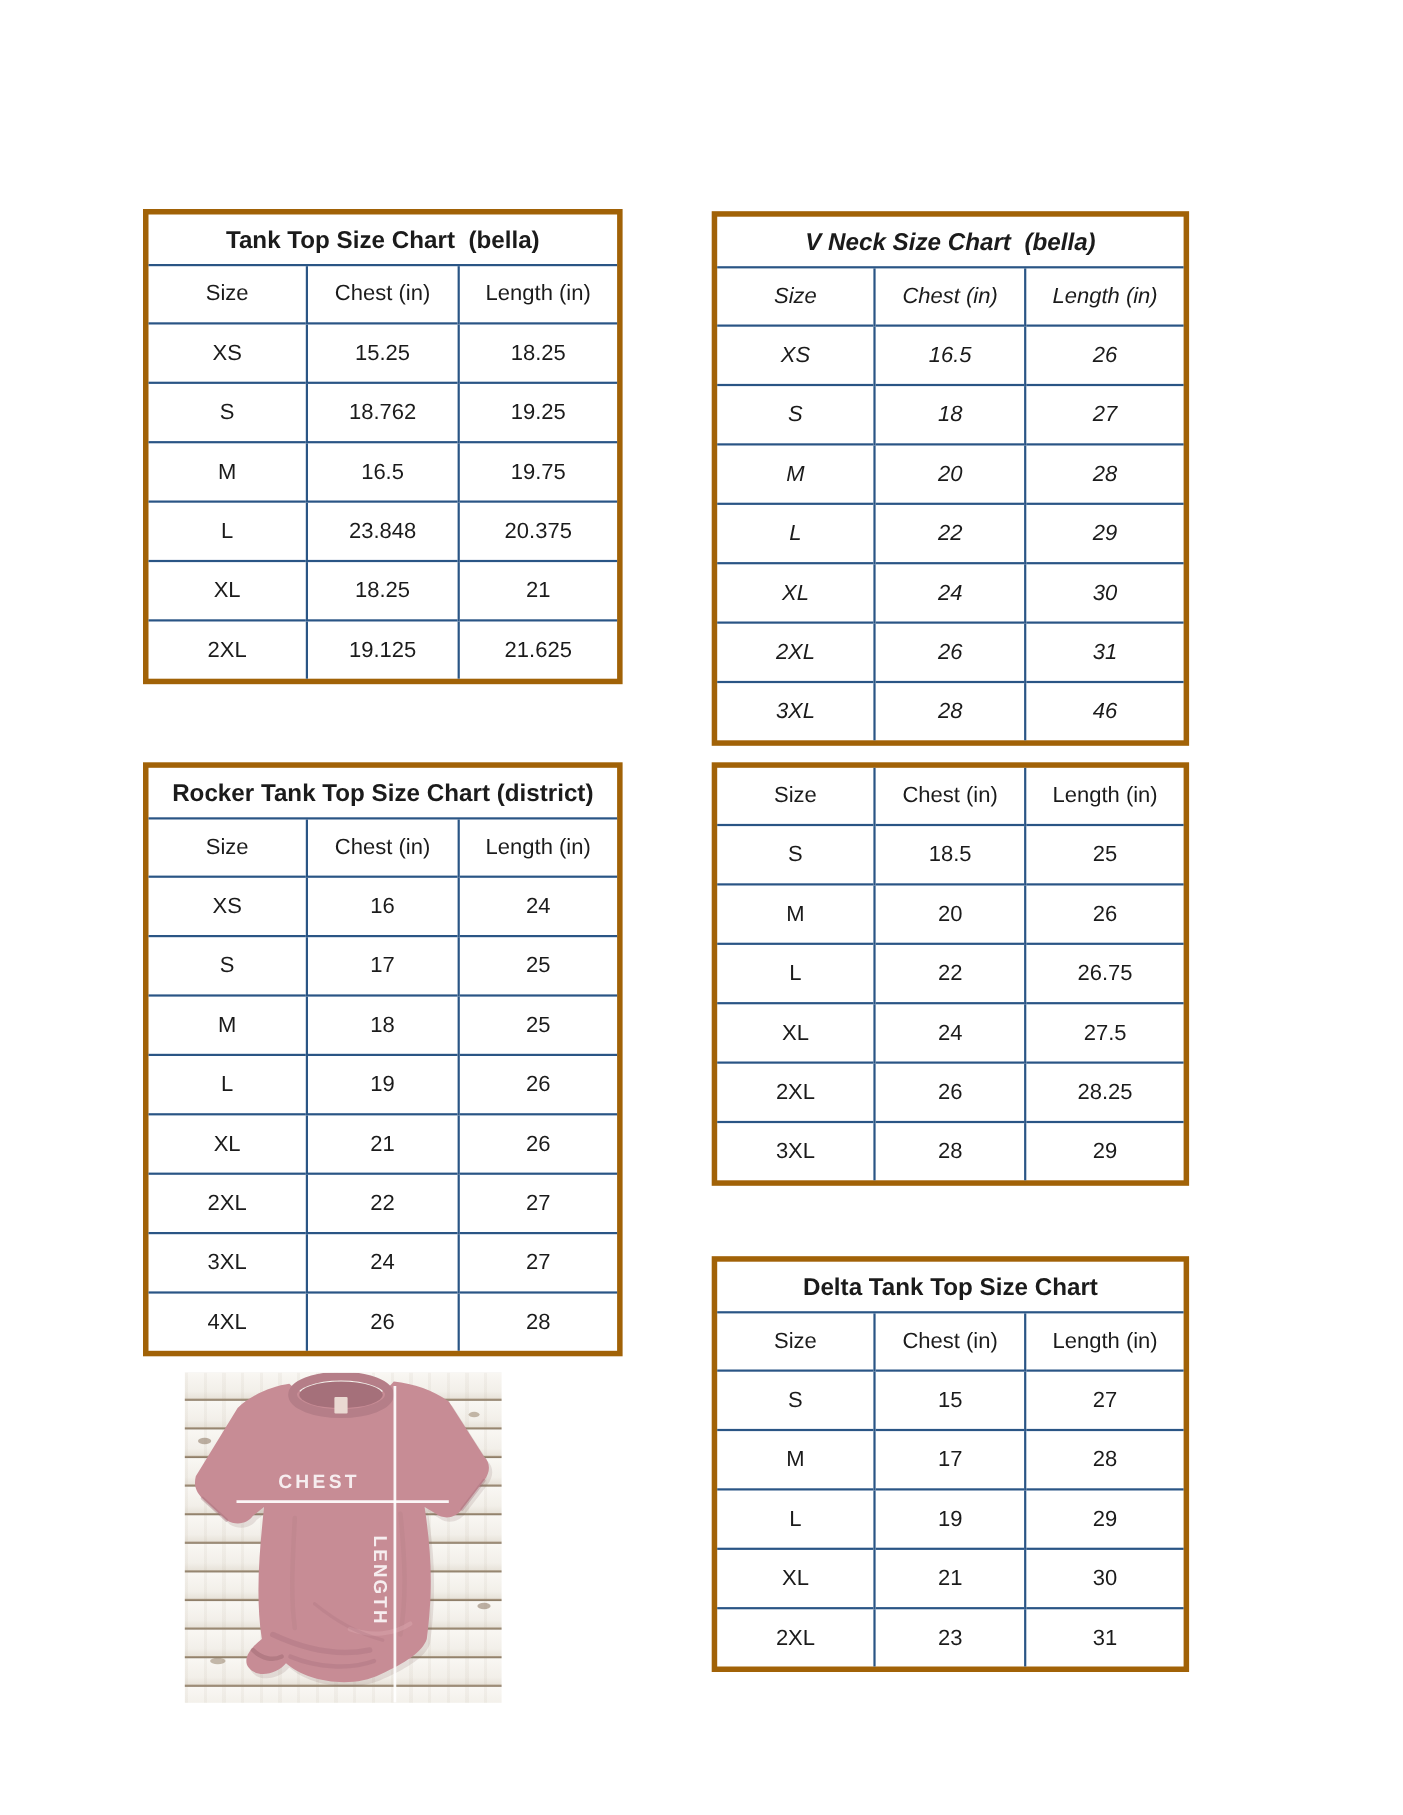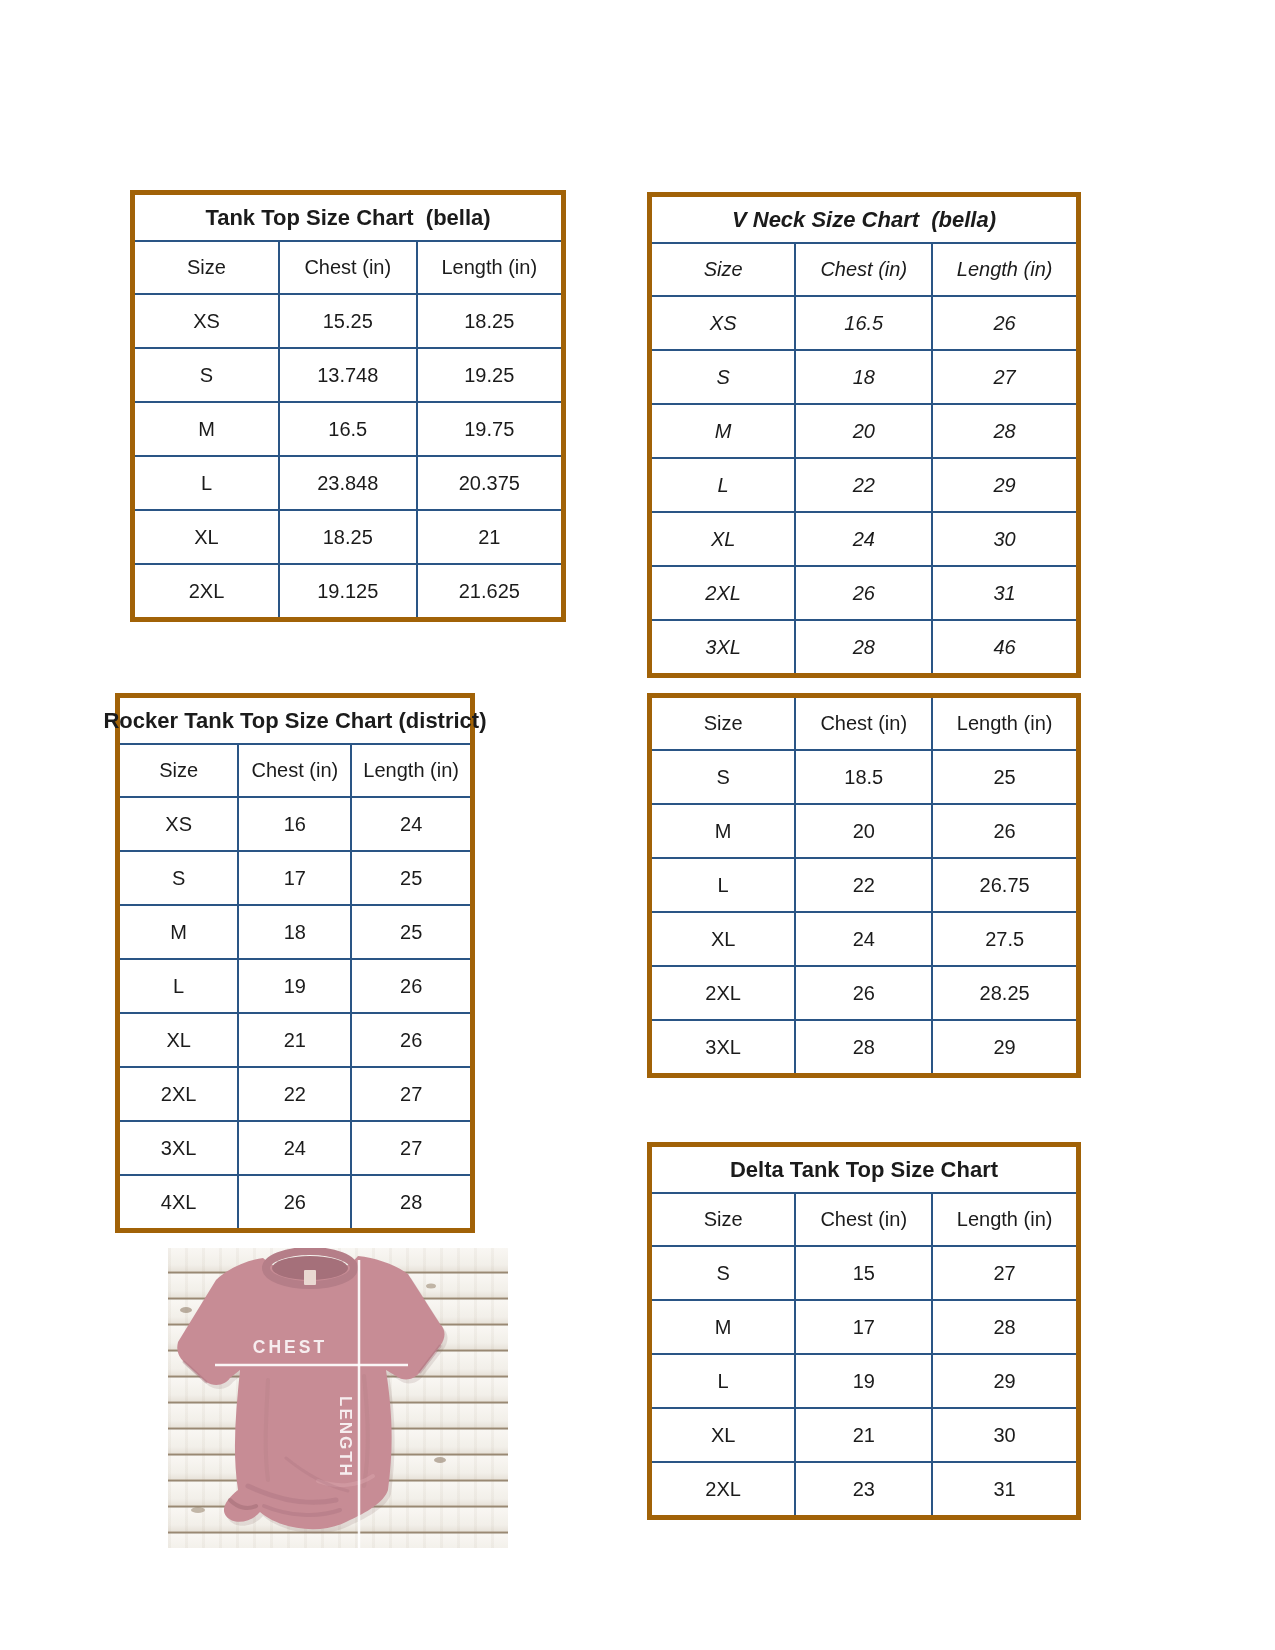--- a/index.html
+++ b/index.html
@@ -41,21 +41,21 @@
     border-top:2px solid #2a5585;
     padding:0;
   }
   .size-table th{height:51px;border-top:none;text-align:center;}
   .size-table td{height:52px;}
   .size-table th:first-child,.size-table td:first-child{border-left:none;}
 
   
   .photo{
     position:absolute;
-    left:168px;top:1248px;width:340px;height:300px;
+    left:168px;top:1248px;width:288px;height:300px;
     background:
       repeating-linear-gradient(90deg, rgba(151,135,112,0.07) 0 3px, rgba(255,255,255,0) 3px 17px),
       repeating-linear-gradient(180deg,
         #f9f7f3 0px, #f2efe9 17px, #e8e3da 23px,
         #a3927c 24px, #8f7f6a 25px, #f9f7f3 26px);
     overflow:hidden;
   }
   .photo svg{display:block;width:288px;height:300px;}
 </style>
 </head>
@@ -79,21 +79,21 @@
           </tr>
         </thead>
         <tbody>
           <tr>
             <td>XS</td>
             <td>15.25</td>
             <td>18.25</td>
           </tr>
           <tr>
             <td>S</td>
-            <td>13.748</td>
+            <td>18.762</td>
             <td>19.25</td>
           </tr>
           <tr>
             <td>M</td>
             <td>16.5</td>
             <td>19.75</td>
           </tr>
           <tr>
             <td>L</td>
             <td>23.848</td>
@@ -161,21 +161,21 @@
           </tr>
           <tr>
             <td>3XL</td>
             <td>28</td>
             <td>46</td>
           </tr>
         </tbody>
     </table>
   </div>
 
-  <div class="size-table" style="left:115px;top:693px;width:360px;">
+  <div class="size-table" style="left:130px;top:693px;width:436px;">
     <div class="table-title">Rocker Tank Top Size Chart (district)</div>
     <table>
       <colgroup>
           <col class="c1">
           <col class="c2">
           <col class="c3">
         </colgroup>
       <thead>
           <tr>
             <th>Size</th>

